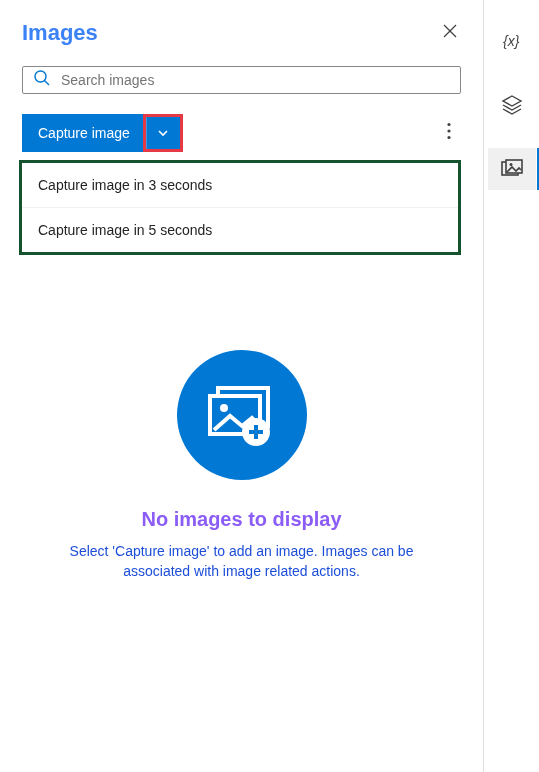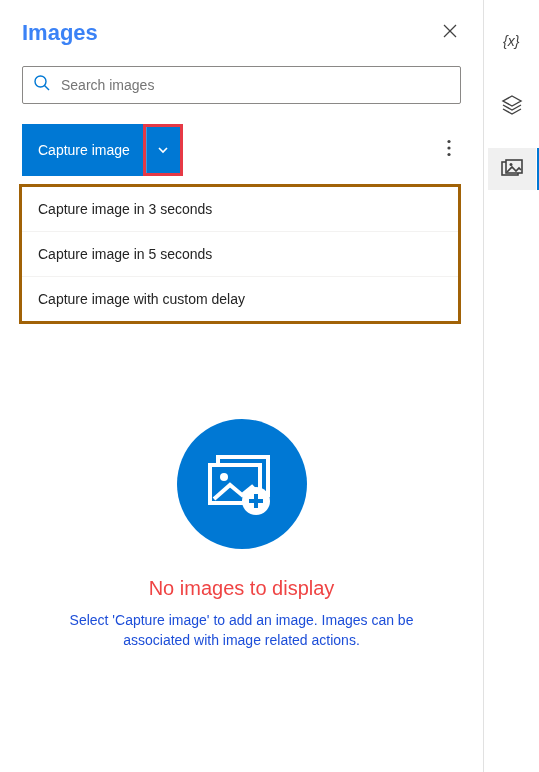--- a/index.html
+++ b/index.html
@@ -66,21 +66,21 @@
       cursor: pointer;
       font-size: 16px;
       color: #424242;
       padding: 4px;
     }
     .search-box {
       display: flex;
       align-items: center;
       border: 1px solid #8a8886;
       border-radius: 2px;
-      height: 38px;
+      height: 28px;
       padding: 0 10px;
       margin-bottom: 20px;
     }
     .search-icon {
       margin-right: 10px;
       color: #0078d4;
     }
     .search-input {
       border: none;
       outline: none;
@@ -90,21 +90,21 @@
     }
     .toolbar {
       display: flex;
       align-items: center;
       justify-content: space-between;
       margin-bottom: 2px;
     }
     .split-button {
       display: flex;
       align-items: stretch;
-      height: 52px;
+      height: 38px;
     }
     .capture-btn {
       background: #0078d4;
       color: #fff;
       border: none;
       padding: 0 16px;
       font-size: 14px;
       cursor: pointer;
       display: flex;
       align-items: center;
@@ -124,21 +124,21 @@
       border: 3px solid #e63946;
       display: flex;
       margin-left: -3px;
     }
     .more-btn {
       cursor: pointer;
       padding: 6px 10px;
       color: #424242;
     }
     .dropdown-menu {
-      border: 3px solid #a16207;
+      border: 3px solid #14532d;
       margin-top: 8px;
       margin-left: -3px;
       background: #fff;
     }
     .menu-item {
       padding: 14px 16px;
       font-size: 14px;
       color: #242424;
       cursor: pointer;
       border-bottom: 1px solid #f3f2f1;
@@ -159,22 +159,22 @@
       height: 130px;
       border-radius: 50%;
       background: #0078d4;
       display: flex;
       align-items: center;
       justify-content: center;
       margin-bottom: 28px;
     }
     .empty-title {
       font-size: 20px;
-      font-weight: 400;
-      color: #ef4444;
+      font-weight: 700;
+      color: #8b5cf6;
       margin-bottom: 10px;
     }
     .empty-subtitle {
       font-size: 14px;
       color: #1d4ed8;
       line-height: 1.45;
     }
   </style>
 </head>
 <body>
@@ -217,21 +217,20 @@
         <circle cx="2" cy="2.5" r="1.6" fill="#424242"></circle>
         <circle cx="2" cy="9" r="1.6" fill="#424242"></circle>
         <circle cx="2" cy="15.5" r="1.6" fill="#424242"></circle>
       </svg>
     </div>
   </div>
 
   <div class="dropdown-menu">
     <div class="menu-item">Capture image in 3 seconds</div>
     <div class="menu-item">Capture image in 5 seconds</div>
-    <div class="menu-item">Capture image with custom delay</div>
   </div>
 
   <div class="empty-state">
     <div class="empty-icon-circle">
       <svg width="76" height="66" viewBox="0 0 76 66">
         <rect x="14" y="6" width="50" height="38" fill="none" stroke="#fff" stroke-width="4"></rect>
         <rect x="6" y="14" width="50" height="38" fill="#0078d4" stroke="#fff" stroke-width="4"></rect>
         <circle cx="20" cy="26" r="4" fill="#fff"></circle>
         <polyline points="10,48 26,34 38,44 48,36 52,40" fill="none" stroke="#fff" stroke-width="4"></polyline>
         <circle cx="52" cy="50" r="14" fill="#fff"></circle>

